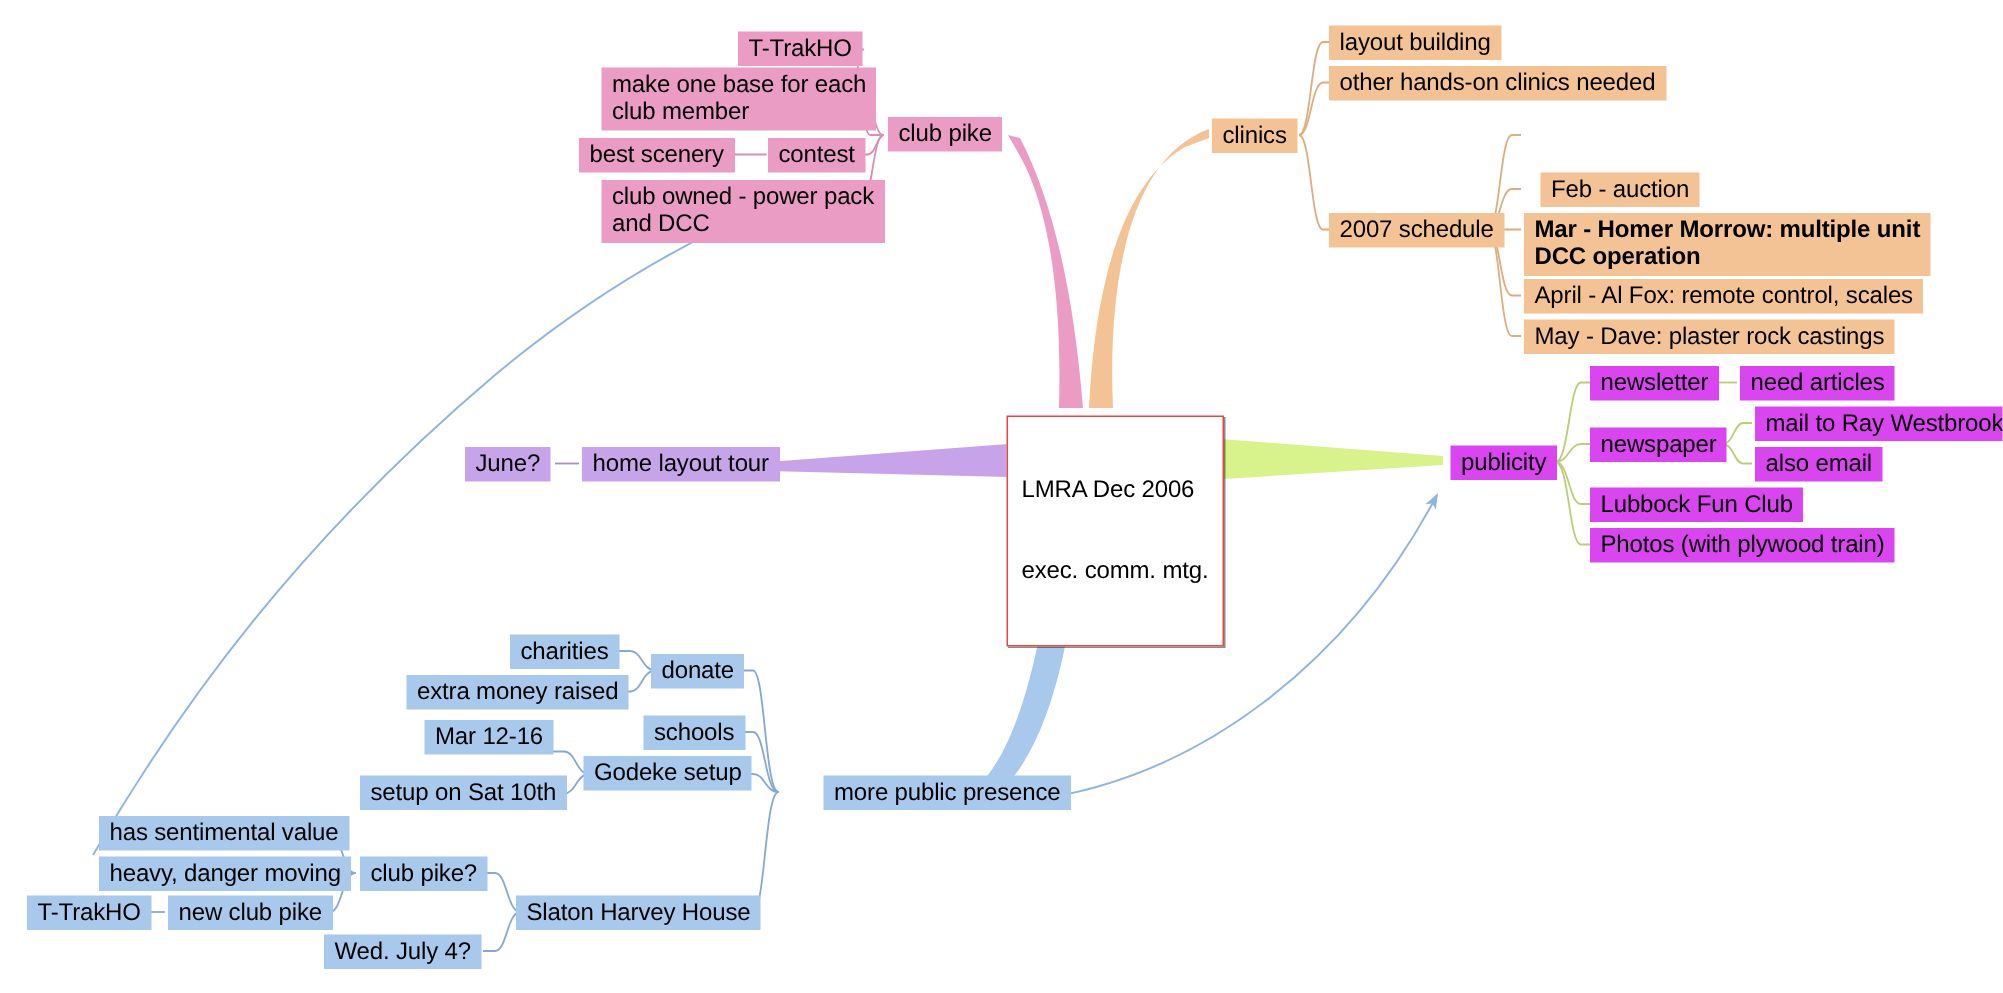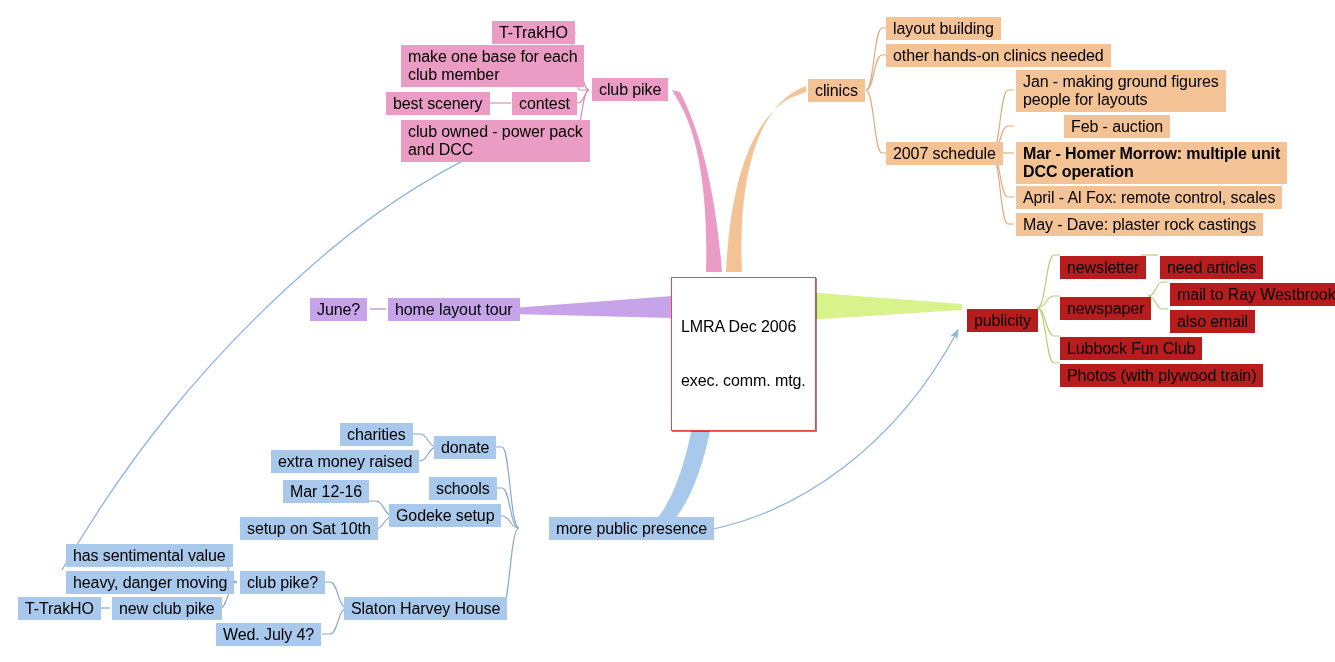--- a/index.html
+++ b/index.html
@@ -22,21 +22,21 @@
   .node.two{line-height:18px;}
   .root{
     background:#ffffff;
     border:1px solid #ef4444;
     box-shadow:1px 1px 0 rgba(0,0,0,.45);
     padding:4px 9px;
     z-index:6;
   }
   .pink{background:#eb9cc4;}
   .orange{background:#f3c295;}
-  .green{background:#b91c1c;margin-top:12px;}
+  .green{background:#d946ef;}
   .blue{background:#a8c8ec;}
   .purple{background:#c7a3ea;}
 </style>
 </head>
 <body>
 
 <div id="canvas">
 
   <svg class="links" viewBox="0 0 1335 662">
     <defs>
@@ -120,23 +120,21 @@
 club member</div>
   <div class="node pink" style="left:386px;top:92px;">best scenery</div>
   <div class="node pink" style="left:512px;top:92px;">contest</div>
   <div class="node pink two" style="left:401px;top:120px;">club owned - power pack
 and DCC</div>
 
   <div class="node orange" style="left:808px;top:79px;text-align:right;">clinics</div>
   <div class="node orange" style="left:886px;top:17px;">layout building</div>
   <div class="node orange" style="left:886px;top:44px;">other hands-on clinics needed</div>
   <div class="node orange" style="left:886px;top:142px;">2007 schedule</div>
-  <div class="node orange two" style="left:1016px;top:70px;">Jan - making ground figures
-people for layouts</div>
-  <div class="node orange" style="left:1064px;top:115px;text-align:center;">Feb - auction</div>
+  <div class="node orange" style="left:1027px;top:115px;text-align:center;">Feb - auction</div>
   <div class="node orange two" style="left:1016px;top:142px;font-weight:bold;">Mar - Homer Morrow: multiple unit
 DCC operation</div>
   <div class="node orange" style="left:1016px;top:186px;">April - Al Fox: remote control, scales</div>
   <div class="node orange" style="left:1016px;top:213px;">May - Dave: plaster rock castings</div>
 
   <div class="node green" style="left:967px;top:297px;">publicity</div>
   <div class="node green" style="left:1060px;top:244px;">newsletter</div>
   <div class="node green" style="left:1160px;top:244px;">need articles</div>
   <div class="node green" style="left:1060px;top:285px;">newspaper</div>
   <div class="node green" style="left:1170px;top:271px;">mail to Ray Westbrook</div>

